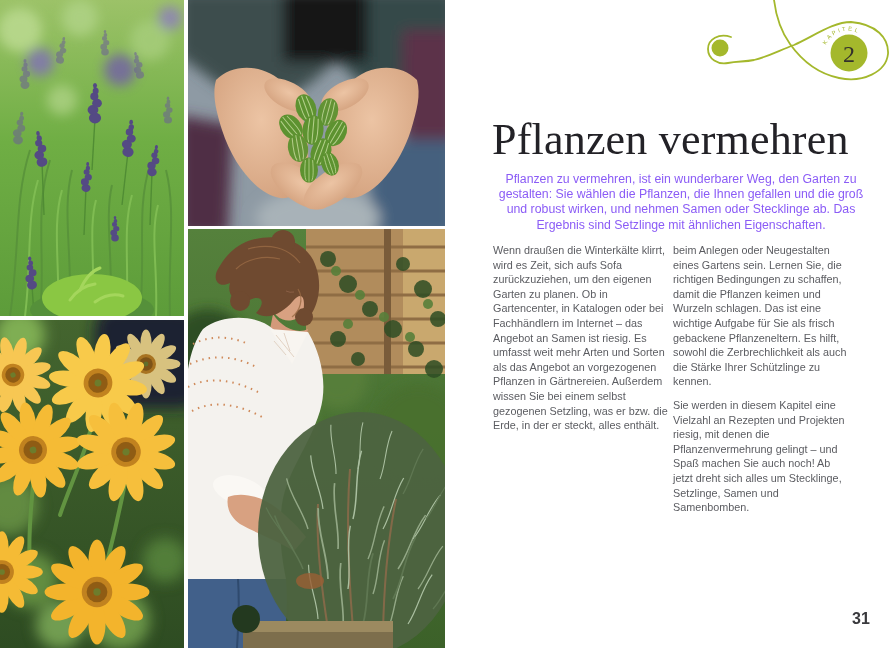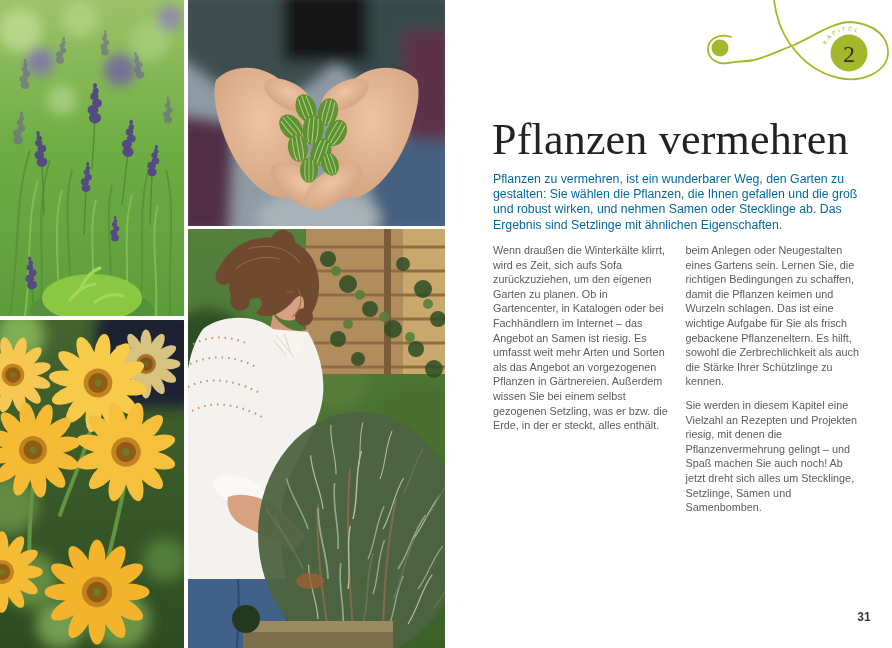--- a/index.html
+++ b/index.html
@@ -17,32 +17,32 @@
   .swirl{position:absolute;left:692px;top:0;width:200px;height:120px;}
 
   .title{
     position:absolute;left:492px;top:117px;width:385px;
     font-family:"Liberation Serif",serif;font-weight:400;
     font-size:44px;line-height:1.05;color:#232227;letter-spacing:0.2px;
     margin:0;white-space:nowrap;
   }
   .intro{
     position:absolute;left:493px;top:172px;width:376px;
-    font-size:12.3px;line-height:15.2px;color:#0369a1;margin:0;
+    font-size:12.3px;line-height:15.2px;color:#8b5cf6;margin:0;text-align:center;
   }
   .columns{
     position:absolute;left:493px;top:243px;width:372px;
-    display:flex;gap:13px;
+    display:flex;
     font-size:10.8px;line-height:14.6px;color:#5b5c61;
   }
   .col{width:180px;}
   .col p{margin:0 0 9px 0;}
   .pagenum{
-    position:absolute;left:852px;top:610px;width:24px;text-align:center;
-    font-size:12px;font-weight:bold;color:#39393d;
+    position:absolute;left:852px;top:610px;width:24px;text-align:left;
+    font-size:16px;font-weight:bold;color:#39393d;
   }
 </style>
 </head>
 <body>
 
 <div class="photo" id="photo-lavender">
 <svg viewBox="0 0 184 316" preserveAspectRatio="none">
   <defs>
     <linearGradient id="lbg" x1="0" y1="0" x2="0" y2="1">
       <stop offset="0" stop-color="#9cc268"></stop>

